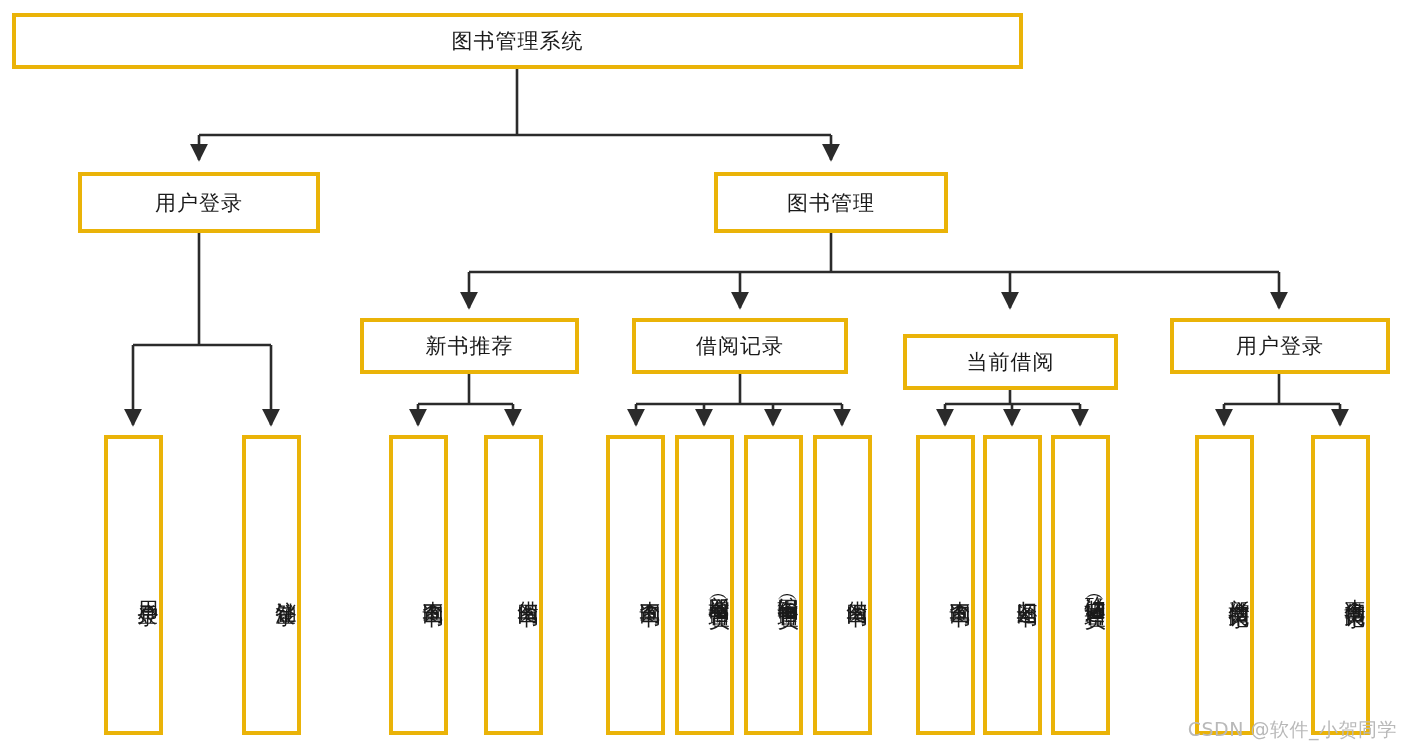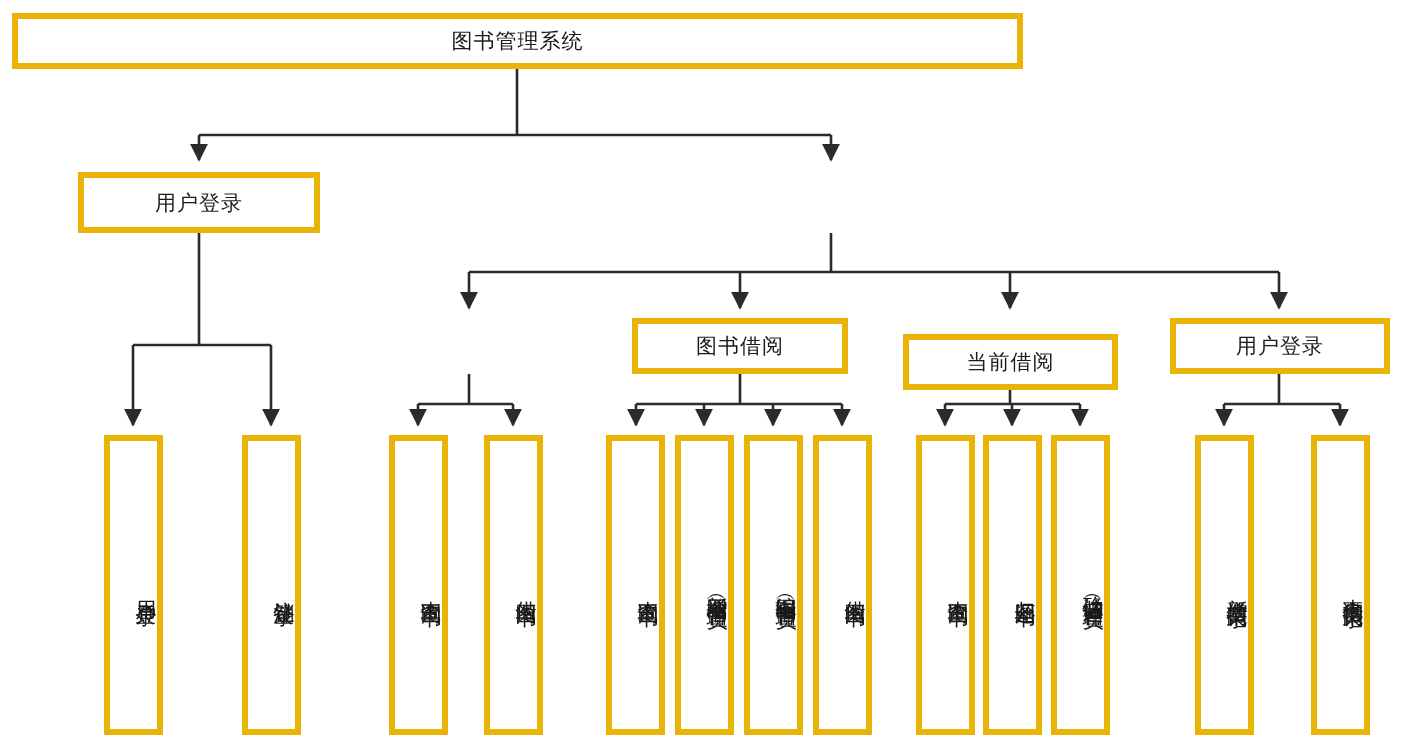--- a/index.html
+++ b/index.html
@@ -13,21 +13,21 @@
   #canvas {
     position: relative;
     width: 1405px;
     height: 747px;
     background: #ffffff;
     overflow: hidden;
   }
   .node {
     position: absolute;
     box-sizing: border-box;
-    border: 6px solid #eab308;
+    border: 4px solid #eab308;
     background: #ffffff;
     color: #1a1a1a;
     display: flex;
     align-items: center;
     justify-content: center;
     text-align: center;
   }
   .node.horiz {
     font-size: 21px;
     letter-spacing: 1px;
@@ -115,22 +115,24 @@
       <path d="M 1279 374 L 1279 404"></path>
       <path d="M 1224 404 L 1340 404"></path>
       <path d="M 1224 404 L 1224 425" marker-end="url(#arrow)"></path>
       <path d="M 1340 404 L 1340 425" marker-end="url(#arrow)"></path>
     </g>
   </svg>
 
   <div class="node horiz" style="left:12px; top:13px; width:1011px; height:56px;">图书管理系统</div>
 
   <div class="node horiz" style="left:78px; top:172px; width:242px; height:61px;">用户登录</div>
+  <div class="node horiz" style="left:714px; top:172px; width:234px; height:61px;">图书管理</div>
 
-  <div class="node horiz" style="left:632px; top:318px; width:216px; height:56px;">图书借阅</div>
+  <div class="node horiz" style="left:360px; top:318px; width:219px; height:56px;">新书推荐</div>
+  <div class="node horiz" style="left:632px; top:318px; width:216px; height:56px;">借阅记录</div>
   <div class="node horiz" style="left:903px; top:334px; width:215px; height:56px;">当前借阅</div>
   <div class="node horiz" style="left:1170px; top:318px; width:220px; height:56px;">用户登录</div>
 
   <div class="node vert" style="left:104px; top:435px; width:59px; height:300px;">
     <span class="vlabel">用户登录</span>
   </div>
   <div class="node vert" style="left:242px; top:435px; width:59px; height:300px;">
     <span class="vlabel">注销登录</span>
   </div>
 
@@ -164,14 +166,15 @@
     <span class="vlabel">确认归还（管理员）</span>
   </div>
 
   <div class="node vert" style="left:1195px; top:435px; width:59px; height:300px;">
     <span class="vlabel">新增借阅记录</span>
   </div>
   <div class="node vert" style="left:1311px; top:435px; width:59px; height:300px;">
     <span class="vlabel">查询借阅记录</span>
   </div>
 
+  <div class="watermark">CSDN @软件_小贺同学</div>
 
 </div>
 
 </body></html>

